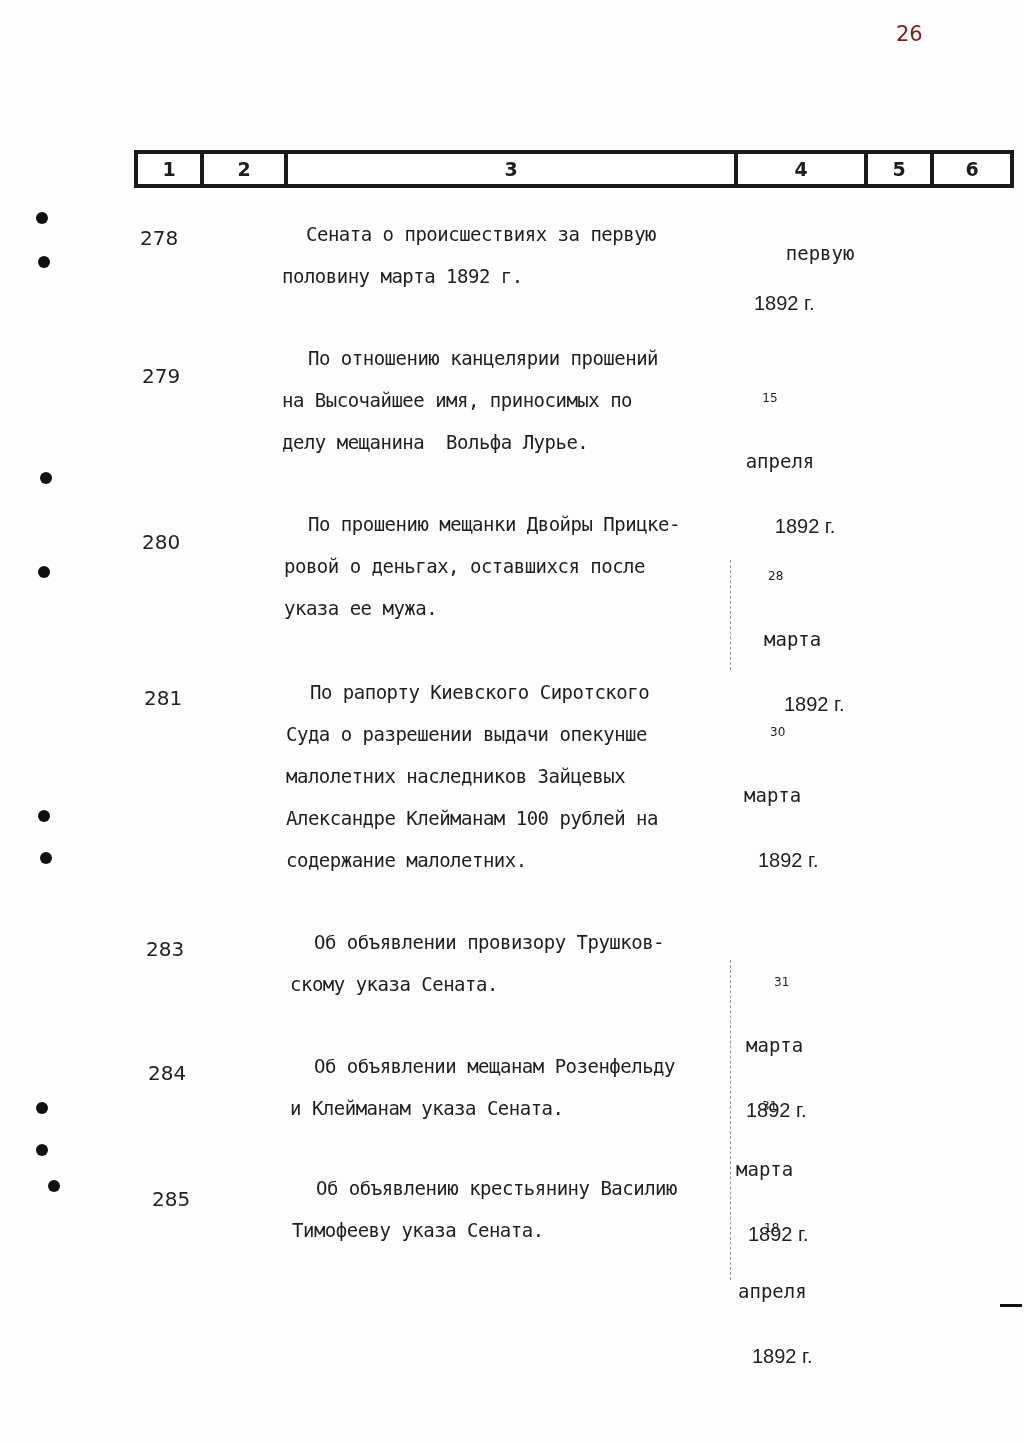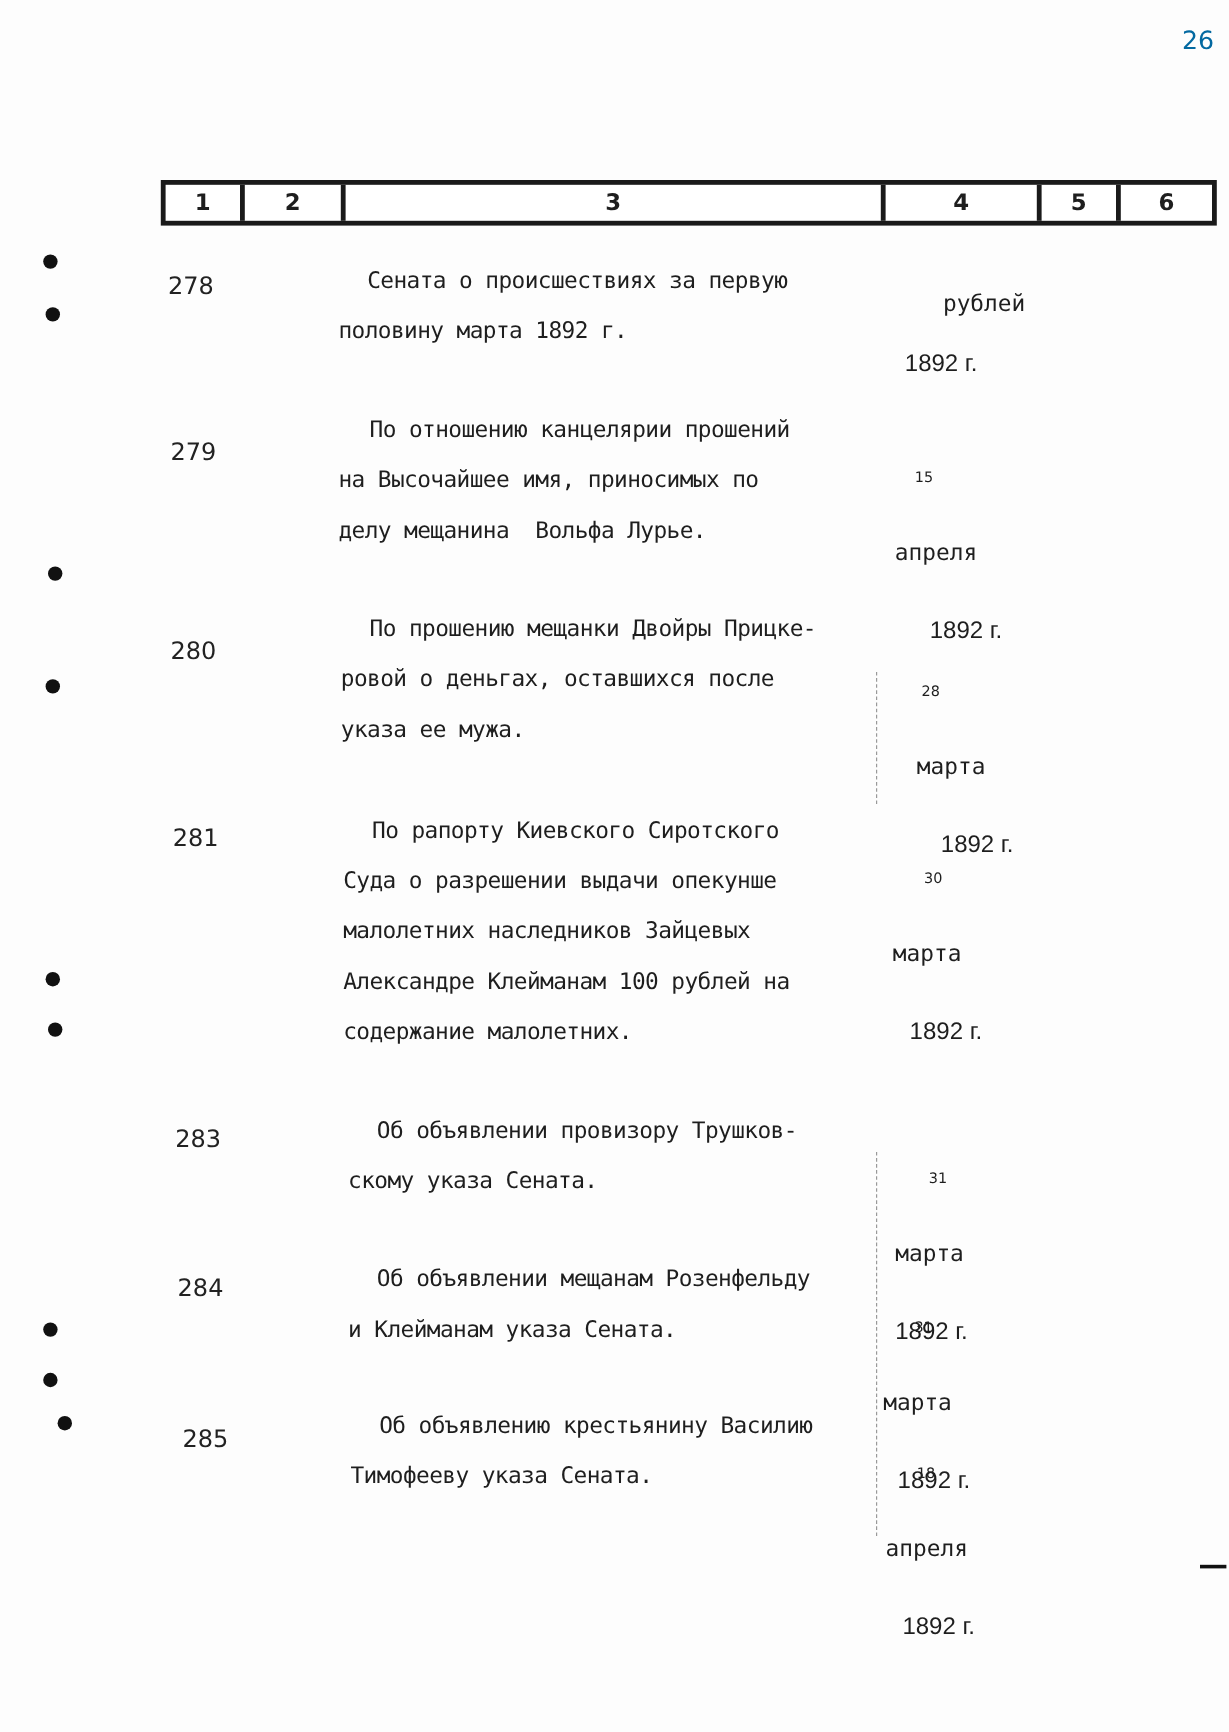--- a/index.html
+++ b/index.html
@@ -2,22 +2,22 @@
 <html><head>
 <meta charset="utf-8">
 <style>
   html, body { margin: 0; padding: 0; }
   body {
     width: 1024px; height: 1443px; position: relative; overflow: hidden;
     background: #fdfdfd; color: #1e1e1e;
     font-family: "DejaVu Sans Mono", "Liberation Mono", monospace;
   }
   .page-num {
-    position: absolute; left: 985px; top: 22px; font-size: 21px;
-    font-family: "DejaVu Sans", sans-serif; color: #0369a1;
+    position: absolute; left: 896px; top: 22px; font-size: 21px;
+    font-family: "DejaVu Sans", sans-serif; color: #7f1d1d;
   }
   .header-bar {
     position: absolute; left: 134px; top: 150px; width: 880px; height: 38px;
     border: 4px solid #1a1a1a; box-sizing: border-box; display: flex;
     background: #fff;
   }
   .hcell {
     box-sizing: border-box; border-right: 4px solid #1a1a1a;
     display: flex; align-items: center; justify-content: center;
     font-weight: bold; font-size: 19px; font-family: "DejaVu Sans", sans-serif;
@@ -57,21 +57,21 @@
 </div>
 
 <div class="vline" style="top:560px;height:110px"></div>
 <div class="vline" style="top:960px;height:320px"></div>
 
 <div class="row">
   <div class="num" style="left:140px;top:226px">278</div>
   <div class="desc" style="left:306px;top:213px">Сената о происшествиях за первую</div>
   <div class="desc" style="left:282px;top:255px">половину марта 1892 г.</div>
   <div class="date" style="left:740px;top:222px;text-align:left">
-    <span>рублей</span>
+    <span>первую</span>
     <span class="yr" style="margin-left:14px">1892 г.</span>
   </div>
 </div>
 
 <div class="row">
   <div class="num" style="left:142px;top:364px">279</div>
   <div class="desc" style="left:308px;top:337px">По отношению канцелярии прошений</div>
   <div class="desc" style="left:282px;top:379px">на Высочайшее имя, приносимых по</div>
   <div class="desc" style="left:282px;top:421px">делу мещанина  Вольфа Лурье.</div>
   <div class="date" style="left:740px;top:346px;width:110px">

